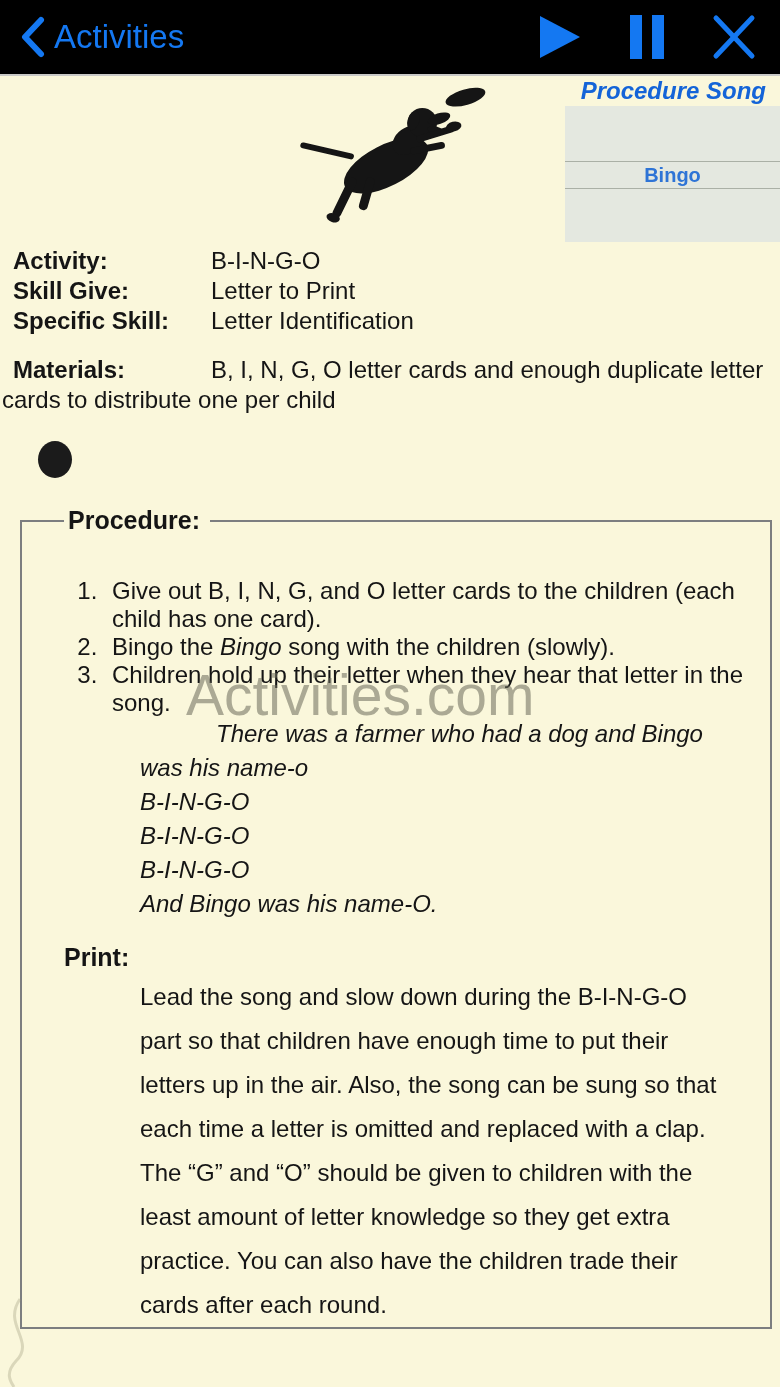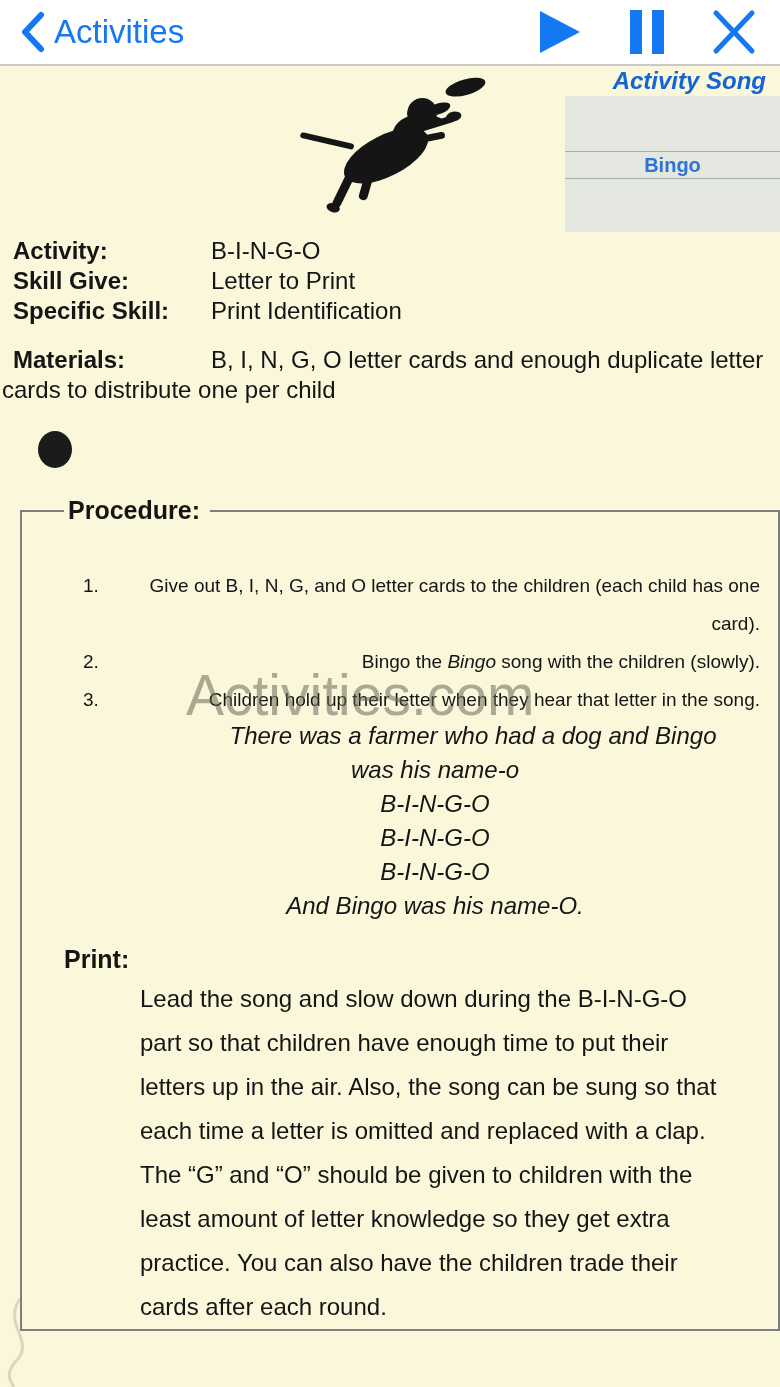--- a/index.html
+++ b/index.html
@@ -16,21 +16,21 @@
     width: 780px; height: 1387px;
     background: var(--background);
     font-family: "Liberation Sans", sans-serif;
     color: var(--text);
     position: relative;
     overflow: hidden;
   }
 
   
   .navbar {
-    height: 66px; background: #ffffff;
+    height: 76px; background: #000000;
     border-bottom: 2px solid #c9c9c7;
     display: flex; align-items: center;
     padding: 0 24px 0 20px;
   }
   .back-group {
     display: flex; align-items: center; gap: 8px;
     color: var(--accent); font-size: 33px; cursor: pointer;
   }
   .nav-actions { margin-left: auto; display: flex; align-items: center; gap: 46px; }
   .nav-btn { display: flex; align-items: center; justify-content: center; cursor: pointer; }
@@ -67,35 +67,34 @@
     font-weight: bold; display: inline-block; width: 198px; margin-left: 11px;
   }
 
   .dot {
     width: 34px; height: 37px; border-radius: 50%;
     background: #1b1b1b; margin: 26px 0 0 38px;
   }
 
   
   fieldset.procedure {
-    margin: 28px 0 0 20px;
+    margin: 28px 8px 0 20px;
     border: 2px solid #7C7E80;
     padding: 42px 18px 0 28px;
     min-height: 796px;
   }
   fieldset.procedure legend {
     font-weight: bold; font-size: 25px;
     margin-left: 14px; padding: 0 10px 0 4px;
   }
-  ol.steps { margin: 0; padding-left: 54px; font-size: 19px; line-height: 38px; text-align: right; }
+  ol.steps { margin: 0; padding-left: 54px; font-size: 24px; line-height: 28px; }
   ol.steps li { padding-left: 8px; }
   .lyrics {
     font-style: italic; font-size: 24px; line-height: 34px;
     margin: 0 30px 0 90px;
-    text-align: center;
   }
   .lyrics .verse { text-indent: 76px; margin: 0; }
   .lyrics .lyr-line { margin: 0; }
   .notes-label { font-weight: bold; font-size: 25px; margin: 22px 0 0 14px; }
   .notes-text {
     font-size: 24px; line-height: 44px;
     margin: 3px 0 0 90px; width: 592px;
   }
 
   
@@ -172,21 +171,21 @@
         <rect x="120" y="68" width="36" height="7" rx="3.5" transform="rotate(-11 120 68)"></rect>
 
         <rect x="58" y="98" width="9" height="44" rx="4" transform="rotate(26 62 100)"></rect>
         <ellipse cx="42" cy="139" rx="7" ry="4.5" transform="rotate(18 42 139)"></ellipse>
 
         <rect x="76" y="98" width="9" height="34" rx="4" transform="rotate(16 80 100)"></rect>
       </g>
     </svg>
   </div>
 
-  <div class="song-title">Activity Song</div>
+  <div class="song-title">Procedure Song</div>
 
   <div class="picker">
     <div class="picker-blank-top"></div>
     <div class="picker-selected-row">
       <span>Bingo</span>
     </div>
     <div class="picker-blank-bottom"></div>
   </div>
 </div>
 
@@ -194,21 +193,21 @@
   <div class="detail-row">
     <span class="detail-label">Activity:</span>
     <span class="detail-value">B-I-N-G-O</span>
   </div>
   <div class="detail-row">
     <span class="detail-label">Skill Give:</span>
     <span class="detail-value">Letter to Print</span>
   </div>
   <div class="detail-row">
     <span class="detail-label">Specific Skill:</span>
-    <span class="detail-value">Print Identification</span>
+    <span class="detail-value">Letter Identification</span>
   </div>
 </div>
 
 <p class="materials"><span class="m-label">Materials:</span><span>B, I, N, G, O letter cards and enough duplicate letter cards to distribute one per child</span></p>
 
 <div class="dot"></div>
 
 <fieldset class="procedure">
   <legend>Procedure:</legend>
 

